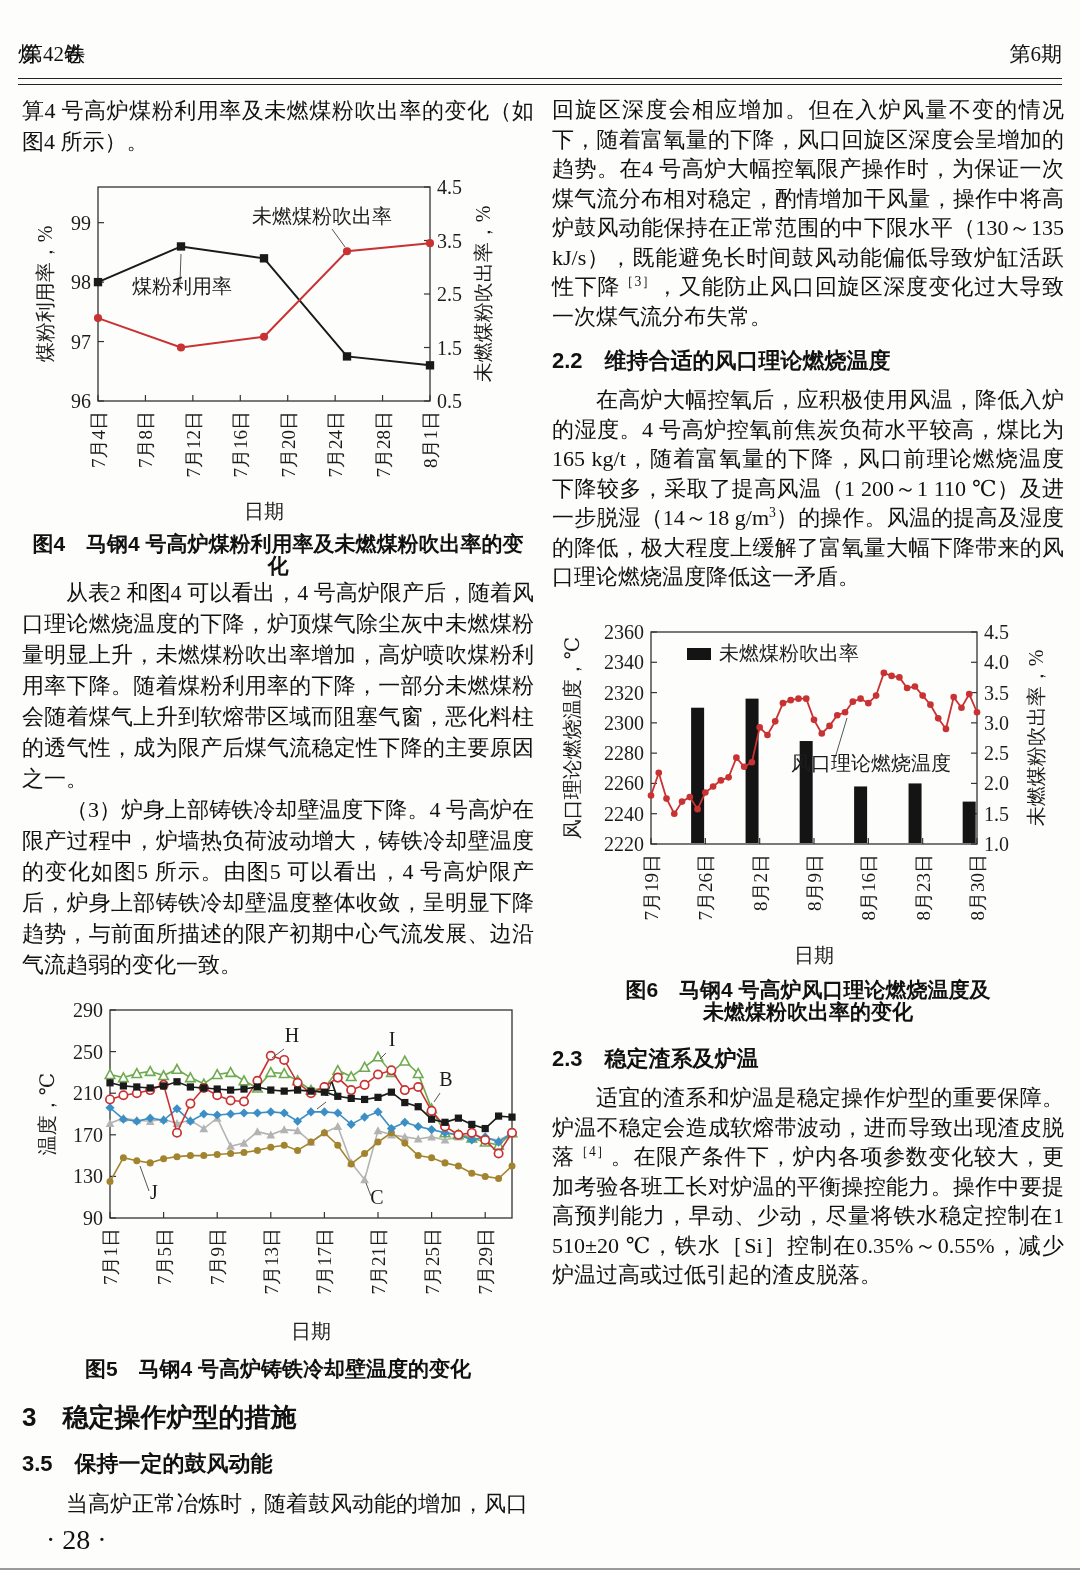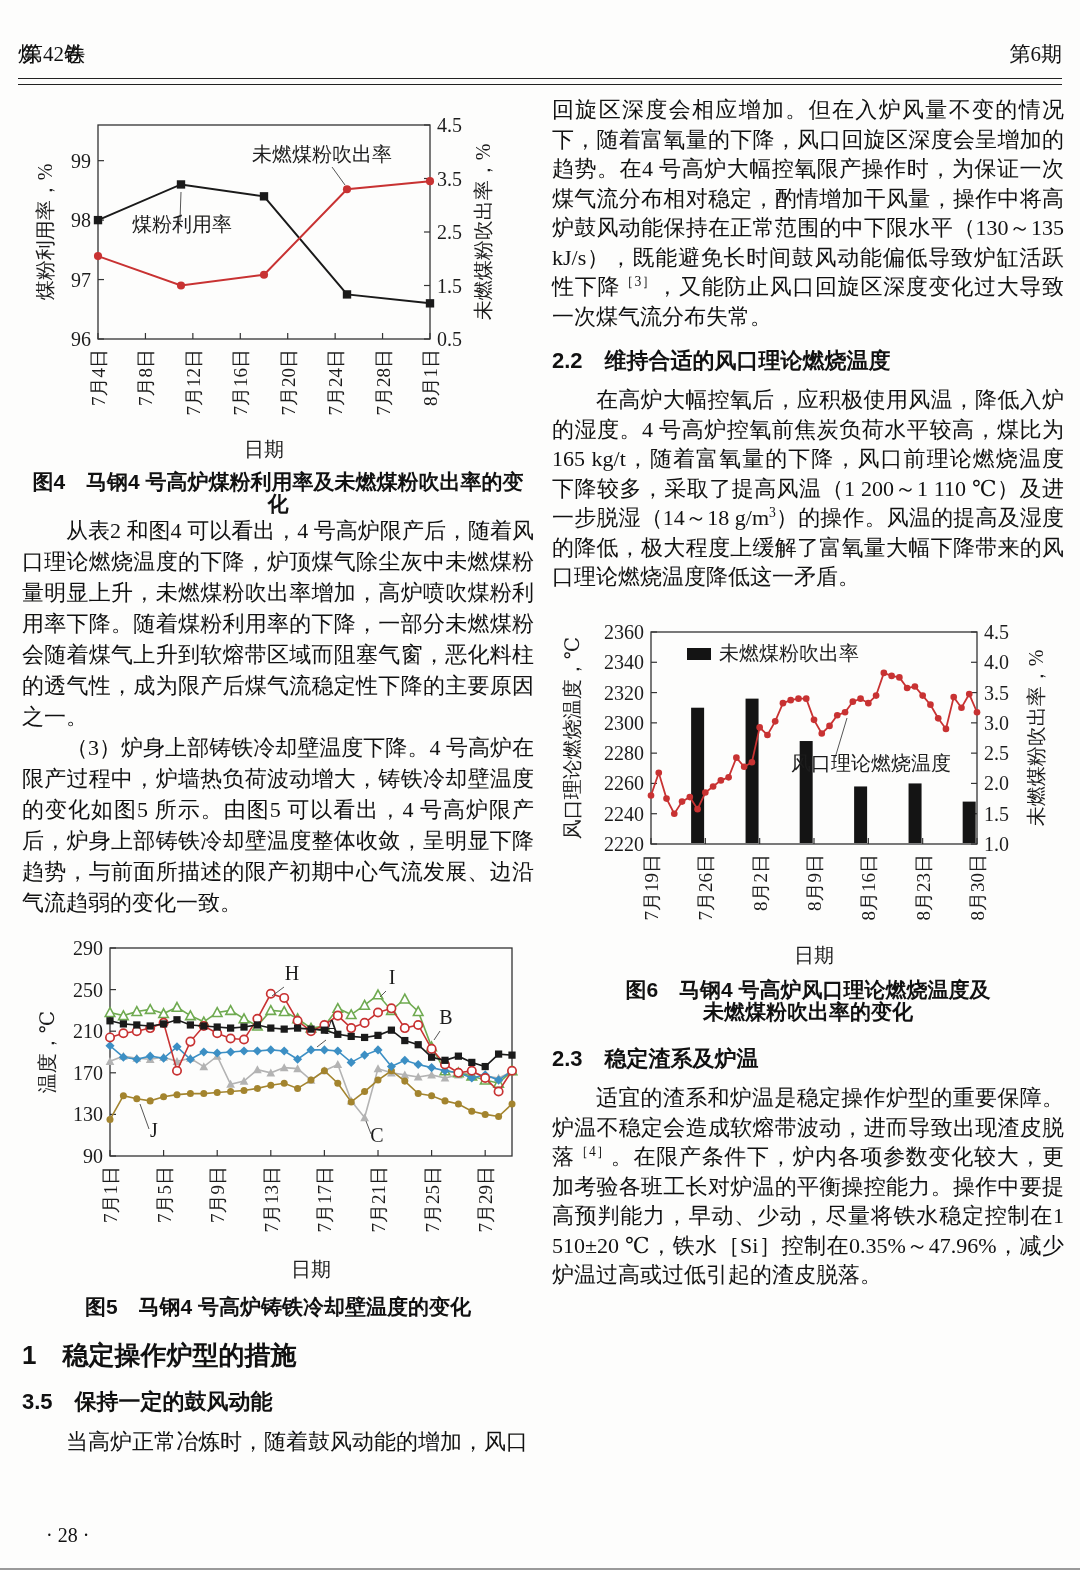--- a/index.html
+++ b/index.html
@@ -21,36 +21,37 @@
   .fig4wrap{margin-top:14px;}
   .fig5wrap{margin-top:16px;}
   .fig6wrap{margin-top:26px;}
   .caption{font-family:"Liberation Sans","DejaVu Sans",sans-serif;font-weight:bold;
            font-size:21px;text-align:center;line-height:22px;margin-top:2px;text-indent:0;}
   .h-sec{font-family:"Liberation Sans","DejaVu Sans",sans-serif;font-weight:bold;
          font-size:26px;margin:20px 0 0 0;text-indent:0;line-height:34px;}
   .h-sub{font-family:"Liberation Sans","DejaVu Sans",sans-serif;font-weight:bold;
          font-size:22px;margin:16px 0 10px 0;text-indent:0;line-height:28px;}
   .mt{}
-  .footer{position:absolute;left:46px;top:1524px;font-size:20px;}
+  .footer{position:absolute;left:46px;top:1524px;font-size:28px;}
   .bottom-line{position:absolute;left:0;bottom:0;width:100%;height:2px;background:#9a9a9a;}
   svg text{font-family:"Liberation Serif","DejaVu Serif",serif;fill:#1c1c1c;}
 </style>
 </head>
 <body>
 
 <div class="page">
   <div class="header">
     <span class="h-left">第42卷</span>
     <span class="h-center">炼  铁</span>
     <span class="h-right">第6期</span>
   </div>
   <div class="rule-double"></div>
 
   <div class="col col-left">
+    <p>算4 号高炉煤粉利用率及未燃煤粉吹出率的变化（如图4 所示）。</p>
 
     <div class="figure fig4wrap">
       <svg width="497" height="352" viewBox="0 0 497 352">
           <rect x="68" y="16" width="332" height="214" fill="none" stroke="#333" stroke-width="1.3"></rect>
           <line x1="68" y1="230" x2="74" y2="230" stroke="#333" stroke-width="1.2"></line>
           <text x="61" y="237" text-anchor="end" font-size="20">96</text>
           <line x1="68" y1="170.55555555555546" x2="74" y2="170.55555555555546" stroke="#333" stroke-width="1.2"></line>
           <text x="61" y="177.55555555555546" text-anchor="end" font-size="20">97</text>
           <line x1="68" y1="111.11111111111093" x2="74" y2="111.11111111111093" stroke="#333" stroke-width="1.2"></line>
           <text x="61" y="118.11111111111093" text-anchor="end" font-size="20">98</text>
@@ -342,21 +343,21 @@
           <line x1="410" y1="97" x2="404" y2="106" stroke="#555" stroke-width="1"></line>
           <text x="416" y="90" text-anchor="middle" font-size="20">B</text>
           <line x1="341" y1="200" x2="336" y2="187" stroke="#555" stroke-width="1"></line>
           <text x="347" y="208" text-anchor="middle" font-size="20">C</text>
           <line x1="119" y1="195" x2="110" y2="170" stroke="#555" stroke-width="1"></line>
           <text x="124" y="203" text-anchor="middle" font-size="20">J</text>
         </svg>
       <div class="caption">图5　马钢4 号高炉铸铁冷却壁温度的变化</div>
     </div>
 
-    <p class="h-sec">1　稳定操作炉型的措施</p>
+    <p class="h-sec">3　稳定操作炉型的措施</p>
     <p class="h-sub">3.5　保持一定的鼓风动能</p>
     <p class="indent">当高炉正常冶炼时，随着鼓风动能的增加，风口</p>
   </div>
 
   <div class="col col-right">
     <p><span>回旋区深度会相应增加。但在入炉风量不变的情况下，随着富氧量的下降，风口回旋区深度会呈增加的趋势。在4 号高炉大幅控氧限产操作时，为保证一次煤气流分布相对稳定，酌情增加干风量，操作中将高炉鼓风动能保持在正常范围的中下限水平（130～135 kJ/s），既能避免长时间鼓风动能偏低导致炉缸活跃性下降</span><sup>［3］</sup><span>，又能防止风口回旋区深度变化过大导致一次煤气流分布失常。</span></p>
     <p class="h-sub">2.2　维持合适的风口理论燃烧温度</p>
     <p class="indent"><span>在高炉大幅控氧后，应积极使用风温，降低入炉的湿度。4 号高炉控氧前焦炭负荷水平较高，煤比为165 kg/t，随着富氧量的下降，风口前理论燃烧温度下降较多，采取了提高风温（1 200～1 110 ℃）及进一步脱湿（14～18 g/m</span><sup>3</sup><span>）的操作。风温的提高及湿度的降低，极大程度上缓解了富氧量大幅下降带来的风口理论燃烧温度降低这一矛盾。</span></p>
 
     <div class="figure fig6wrap">
@@ -466,18 +467,18 @@
           <line x1="282" y1="140" x2="294" y2="100" stroke="#555" stroke-width="1"></line>
           <text x="318" y="152" text-anchor="middle" font-size="20">风口理论燃烧温度</text>
         </svg>
       <div class="caption">
         <div>图6　马钢4 号高炉风口理论燃烧温度及</div>
         <div>未燃煤粉吹出率的变化</div>
       </div>
     </div>
 
     <p class="h-sub" style="margin-top:22px;">2.3　稳定渣系及炉温</p>
-    <p class="indent"><span>适宜的渣系和炉温是稳定操作炉型的重要保障。炉温不稳定会造成软熔带波动，进而导致出现渣皮脱落</span><sup>［4］</sup><span>。在限产条件下，炉内各项参数变化较大，更加考验各班工长对炉温的平衡操控能力。操作中要提高预判能力，早动、少动，尽量将铁水稳定控制在1 510±20 ℃，铁水［Si］控制在0.35%～47.96%，减少炉温过高或过低引起的渣皮脱落。</span></p>
+    <p class="indent"><span>适宜的渣系和炉温是稳定操作炉型的重要保障。炉温不稳定会造成软熔带波动，进而导致出现渣皮脱落</span><sup>［4］</sup><span>。在限产条件下，炉内各项参数变化较大，更加考验各班工长对炉温的平衡操控能力。操作中要提高预判能力，早动、少动，尽量将铁水稳定控制在1 510±20 ℃，铁水［Si］控制在0.35%～0.55%，减少炉温过高或过低引起的渣皮脱落。</span></p>
   </div>
 
   <div class="footer">· 28 ·</div>
   <div class="bottom-line"></div>
 </div>
 
 </body></html>

